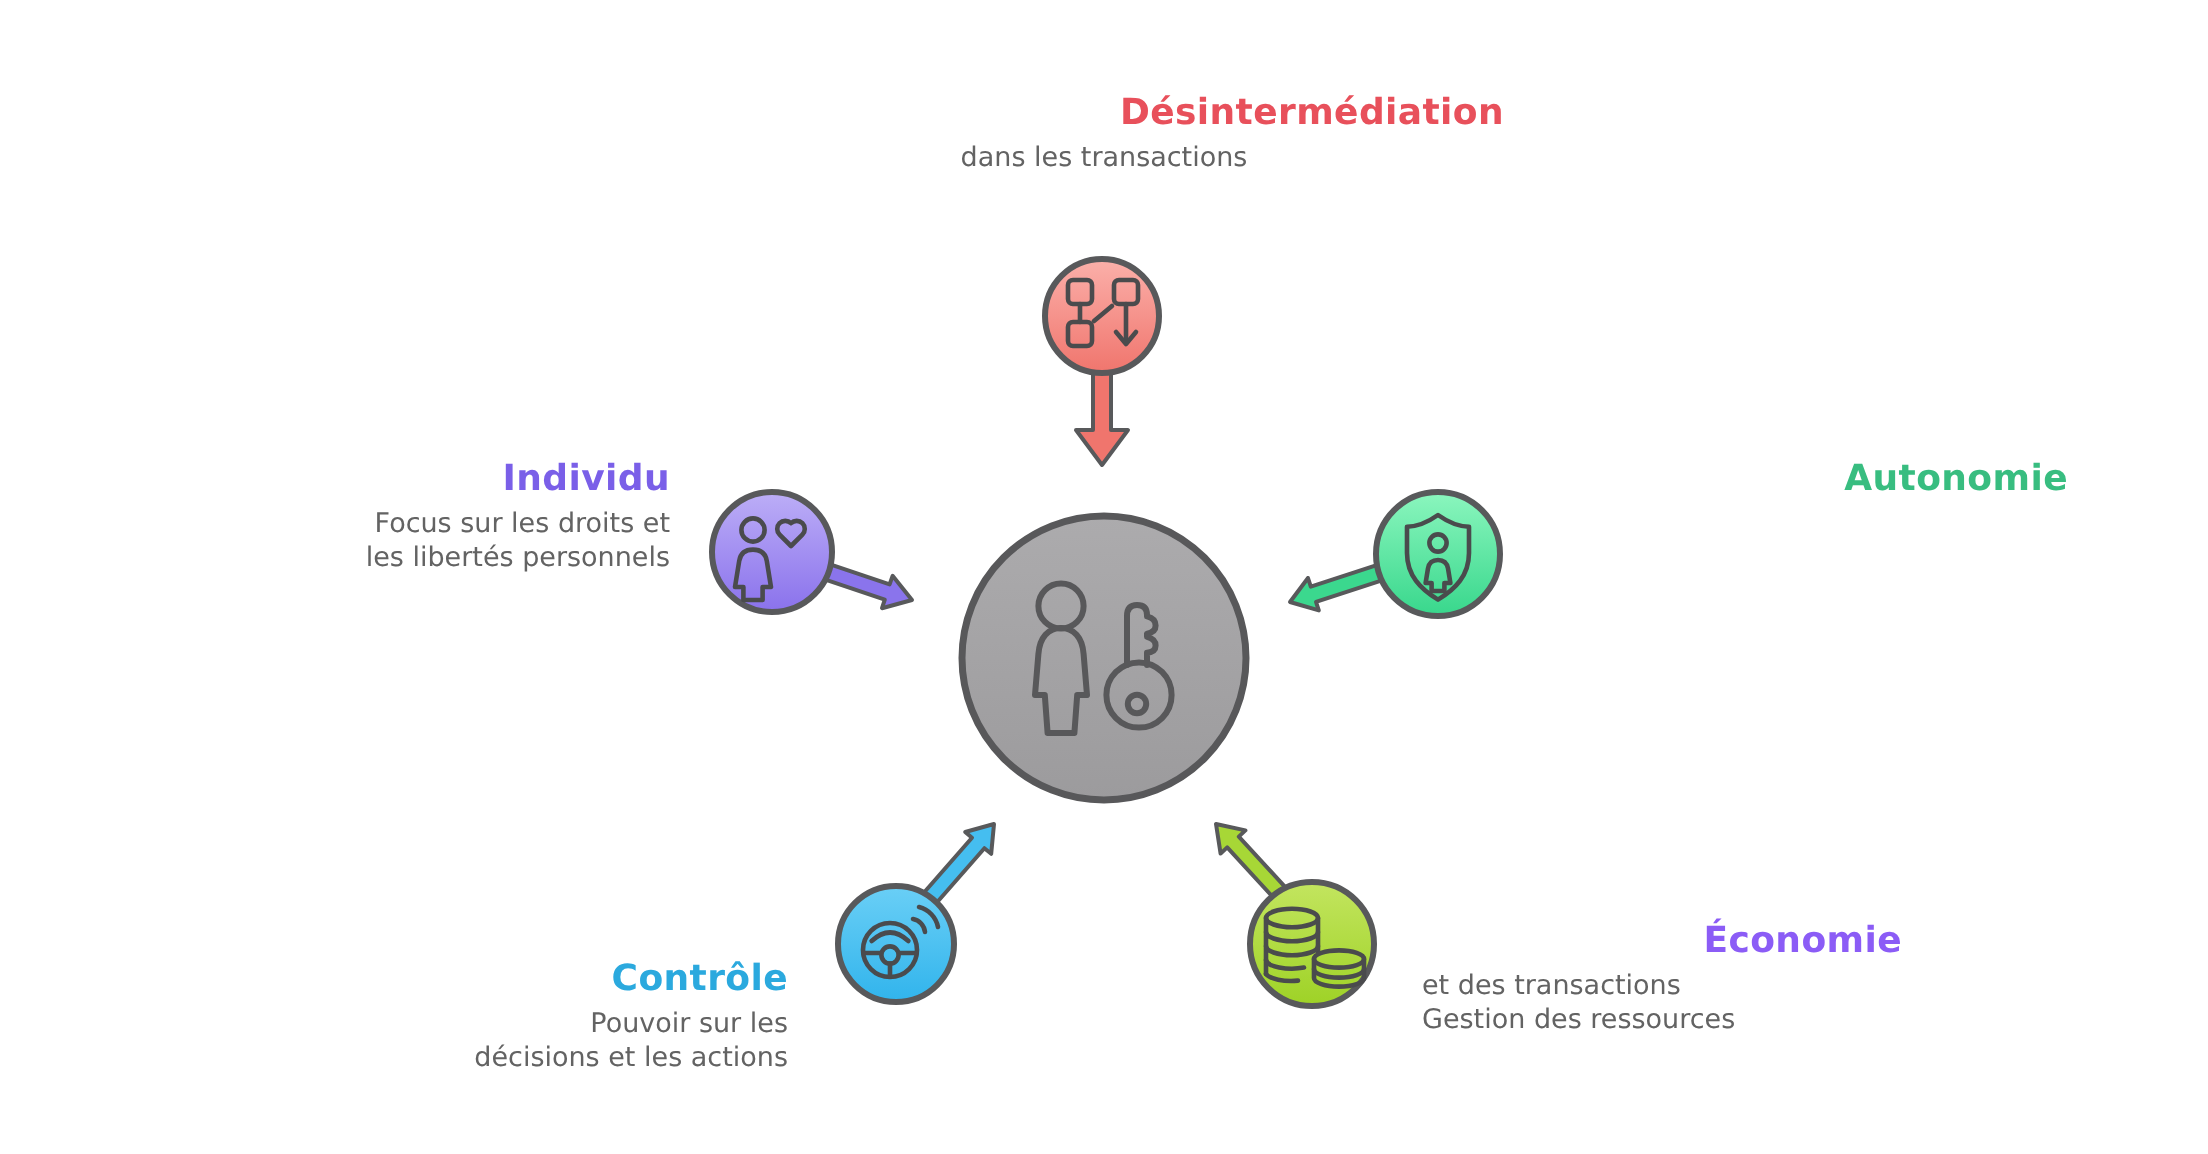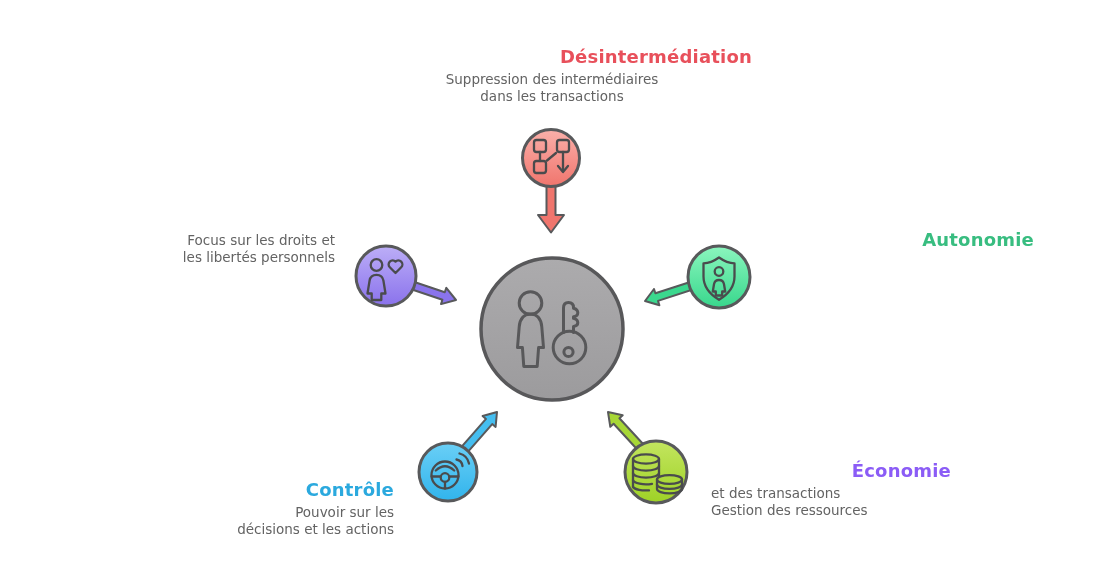--- a/index.html
+++ b/index.html
@@ -132,26 +132,26 @@
         <path class="icon-stroke" d="M657,479.5 V489 A12.5,4.3 0 0 0 682,489 V479.5" fill="#A6D532"></path>
         <path class="icon-stroke" d="M657,484.5 A12.5,4.3 0 0 0 682,484.5"></path>
         <ellipse class="icon-stroke" cx="669.5" cy="479.5" rx="12.5" ry="4.3" fill="#A6D532"></ellipse>
       </g>
     </g>
   </svg>
 
   <div class="node-text nt-top">
     <div class="node-title" style="color: rgb(232, 80, 91);">Désintermédiation</div>
     <div class="node-desc">
-      <div>Suppression des intermédiaires</div>
       <div>dans les transactions</div>
     </div>
   </div>
 
   <div class="node-text nt-left">
+    <div class="node-title" style="color: rgb(122, 95, 232);">Individu</div>
     <div class="node-desc">
       <div>Focus sur les droits et</div>
       <div>les libertés personnels</div>
     </div>
   </div>
 
   <div class="node-text nt-right">
     <div class="node-title" style="color: rgb(56, 189, 128);">Autonomie</div>
   </div>
 

